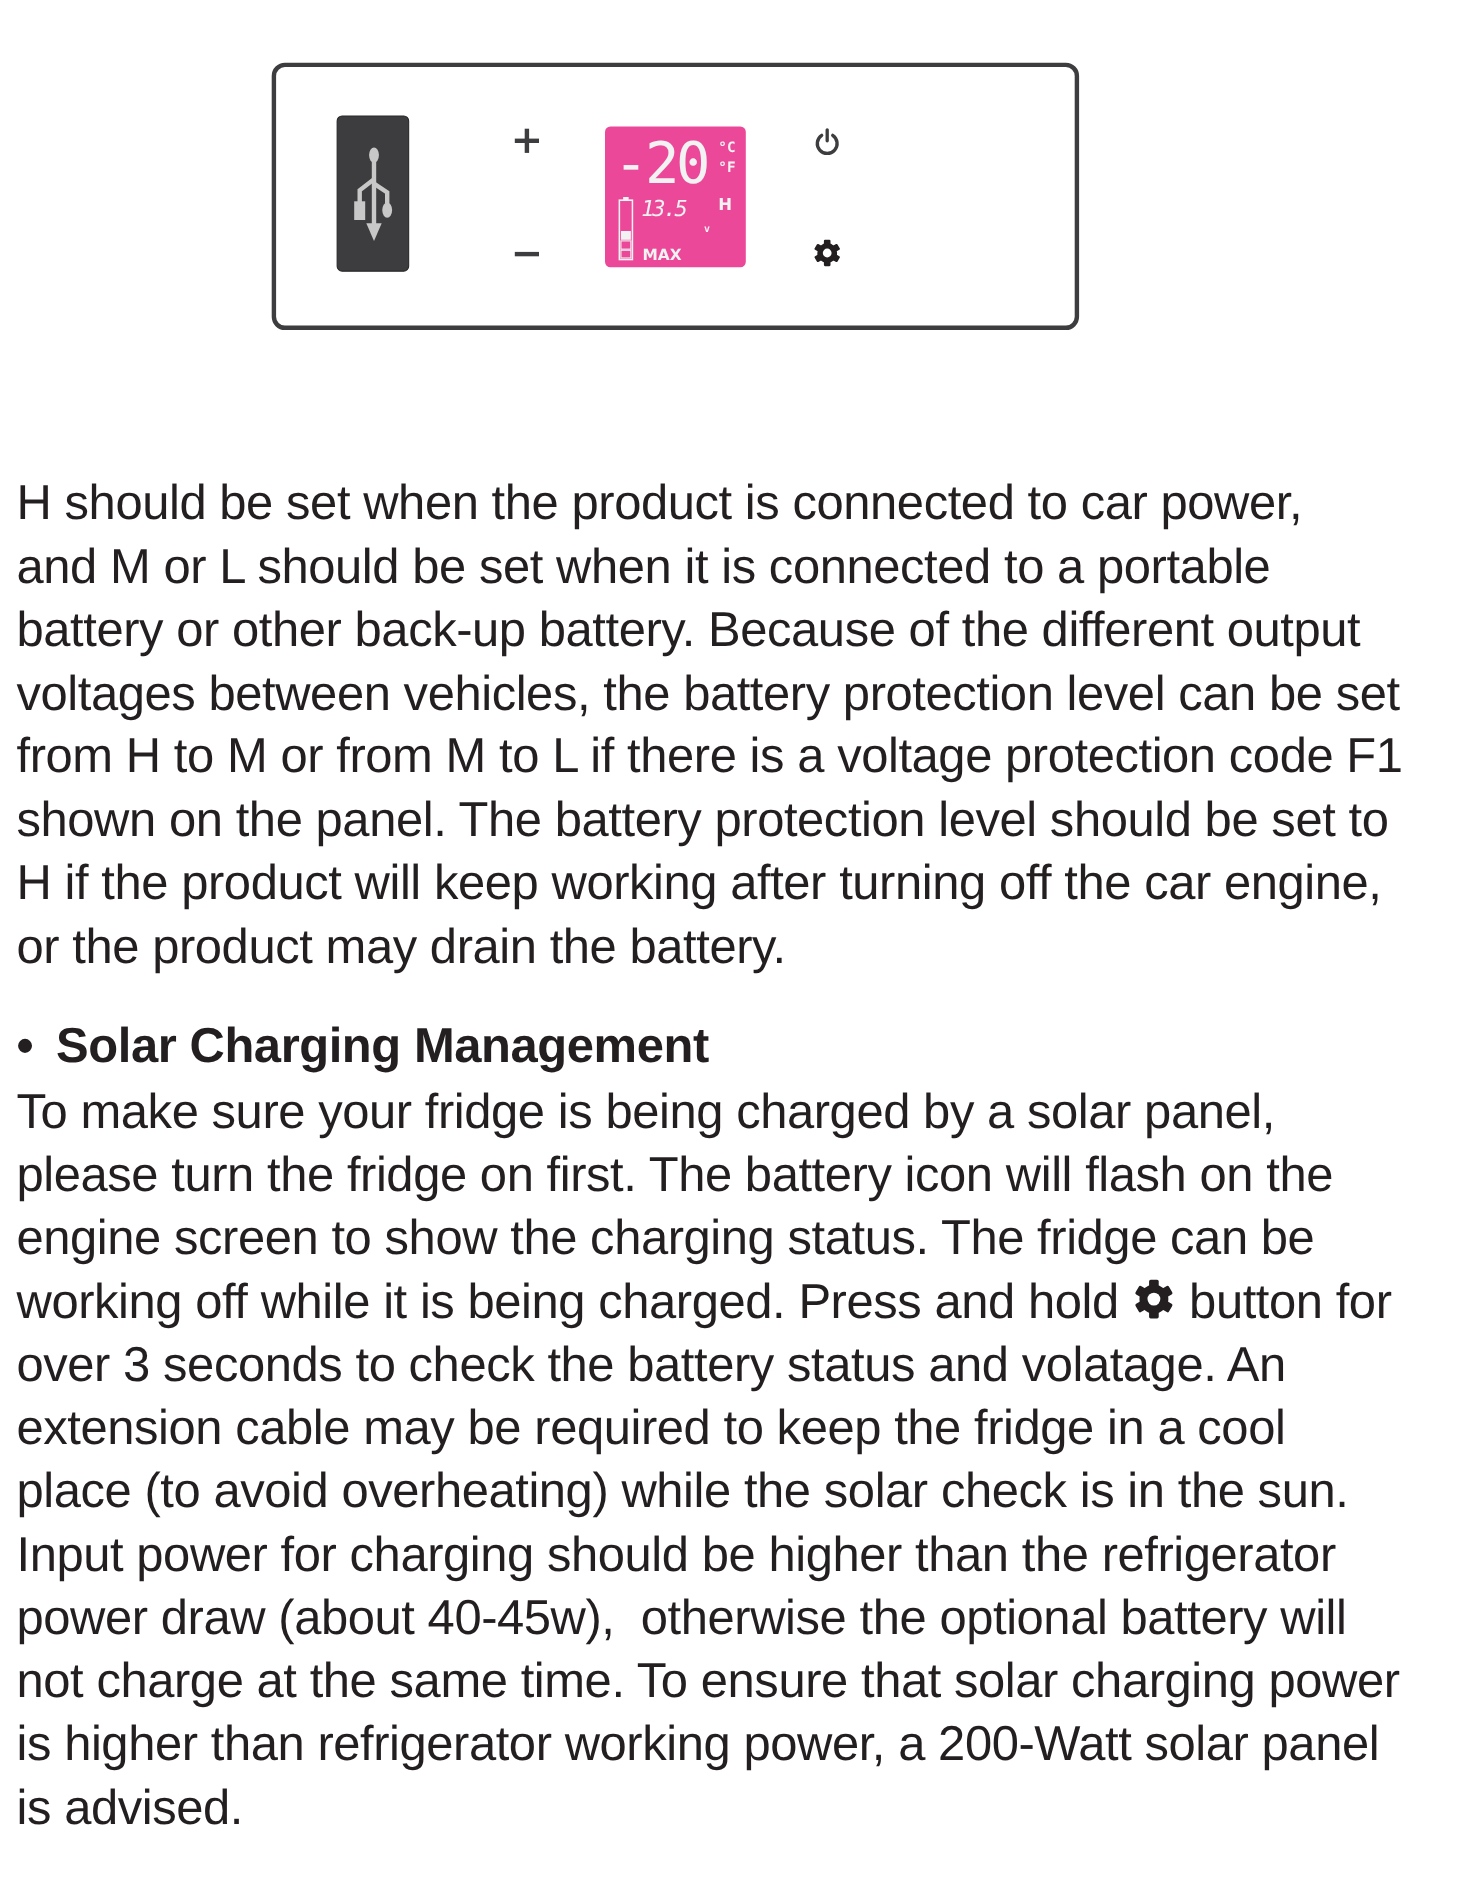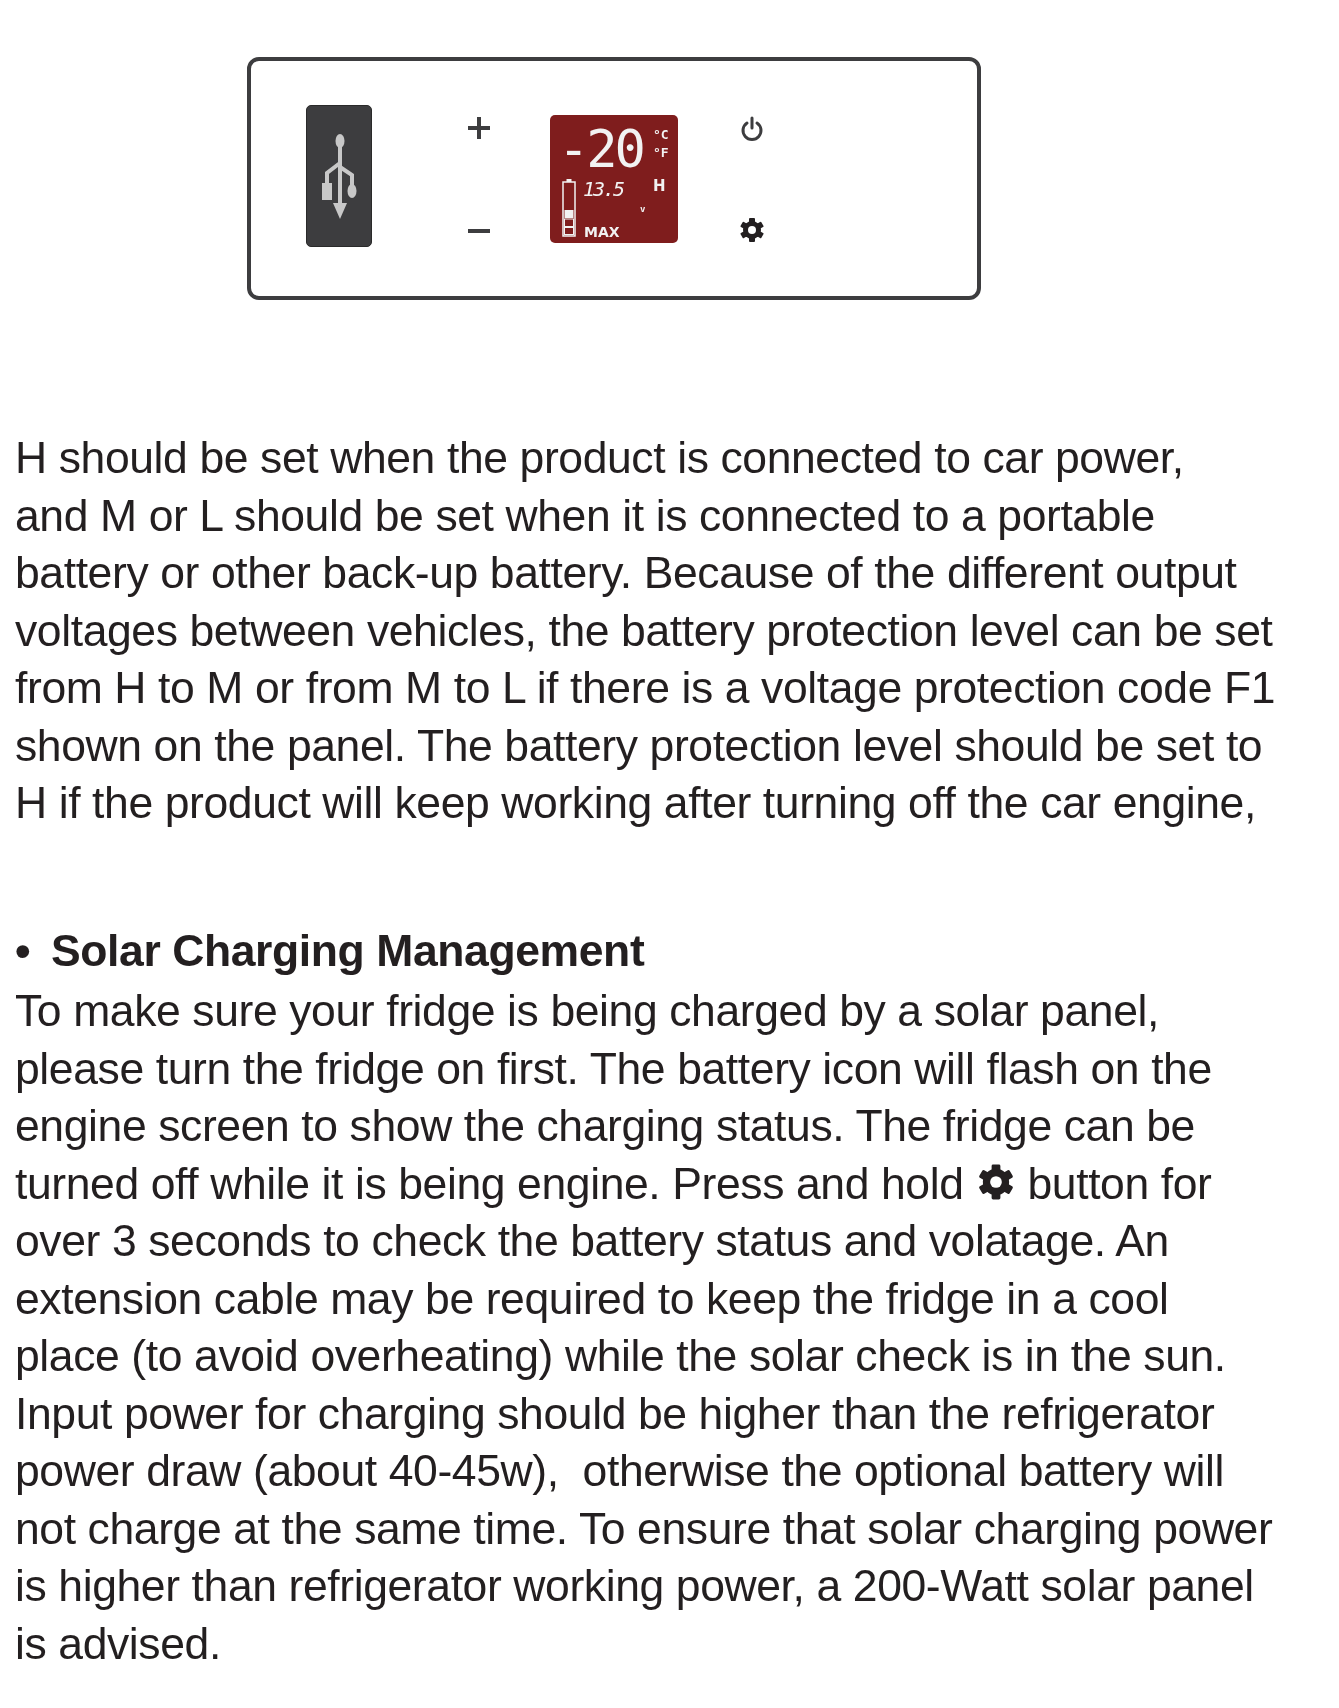--- a/index.html
+++ b/index.html
@@ -6,21 +6,21 @@
   body { width: 1339px; height: 1708px; position: relative; overflow: hidden; color: #231f20; }
   .abs { position: absolute; }
 
   
   .panel { left: 247px; top: 57px; width: 726px; height: 235px; border: 4px solid #3d3d3f; border-radius: 12px; background: #fff; }
   .usb-btn { left: 306px; top: 105px; width: 66px; height: 142px; background: #3d3d3f; border-radius: 5px; border: 1px solid #2a2a2a; box-sizing: border-box; }
   .usb-btn svg { position: absolute; left: 13px; top: 27px; }
   .plus, .minus { width: 26px; height: 26px; }
   .plus { left: 466px; top: 115px; }
   .minus { left: 466px; top: 218px; }
-  .lcd { left: 550px; top: 115px; width: 128px; height: 128px; background: #7f1d1d; border-radius: 5px; }
+  .lcd { left: 550px; top: 115px; width: 128px; height: 128px; background: #ec4899; border-radius: 5px; }
   .lcd-text { position: absolute; color: #f2f2f2; font-family: "DejaVu Sans Mono", monospace; white-space: nowrap; line-height: 1; }
   .lcd-temp { left: 8px; top: 8px; font-size: 52px; letter-spacing: -3px; font-weight: normal; }
   .lcd-c { left: 103px; top: 13px; font-size: 13px; font-weight: bold; }
   .lcd-f { left: 103px; top: 31px; font-size: 13px; font-weight: bold; }
   .lcd-h { left: 103px; top: 64px; font-size: 15px; font-weight: bold; font-family: "DejaVu Sans", sans-serif; }
   .lcd-volt { left: 33px; top: 64px; font-size: 20px; letter-spacing: -2px; font-style: italic; }
   .lcd-v { left: 90px; top: 90px; font-size: 9px; font-weight: bold; }
   .lcd-max { left: 34px; top: 110px; font-size: 14px; font-weight: bold; font-family: "DejaVu Sans", sans-serif; }
   .lcd-batt { position: absolute; left: 12px; top: 64px; }
   .power-icon { left: 739px; top: 116px; }
@@ -104,31 +104,32 @@
 </div>
 
 <div class="abs text para1">
   <span class="line">H should be set when the product is connected to car power,</span>
   <span class="line">and M or L should be set when it is connected to a portable</span>
   <span class="line">battery or other back-up battery. Because of the different output</span>
   <span class="line">voltages between vehicles, the battery protection level can be set</span>
   <span class="line">from H to M or from M to L if there is a voltage protection code F1</span>
   <span class="line">shown on the panel. The battery protection level should be set to</span>
   <span class="line">H if the product will keep working after turning off the car engine,</span>
+  <span class="line">or the product may drain the battery.</span>
 </div>
 
 <div class="abs text heading">
   <span class="bullet">•</span><span>Solar Charging Management</span>
 </div>
 
 <div class="abs text para2">
   <span class="line">To make sure your fridge is being charged by a solar panel,</span>
   <span class="line">please turn the fridge on first. The battery icon will flash on the</span>
   <span class="line">engine screen to show the charging status. The fridge can be</span>
-  <span class="line"><span>turned off while it is being engine. Press and hold</span> <span class="inline-gear"><svg width="38" height="38" viewBox="0 0 26 26">
+  <span class="line"><span>working off while it is being charged. Press and hold</span> <span class="inline-gear"><svg width="38" height="38" viewBox="0 0 26 26">
           <g fill="#231f20">
             <circle cx="13" cy="13" r="9"></circle>
             <rect x="10" y="1" width="6" height="24" rx="1"></rect>
             <rect x="10" y="1" width="6" height="24" rx="1" transform="rotate(60 13 13)"></rect>
             <rect x="10" y="1" width="6" height="24" rx="1" transform="rotate(120 13 13)"></rect>
           </g>
           <circle cx="13" cy="13" r="4" fill="#ffffff"></circle>
         </svg></span> <span>button for</span></span>
   <span class="line">over 3 seconds to check the battery status and volatage. An</span>
   <span class="line">extension cable may be required to keep the fridge in a cool</span>

